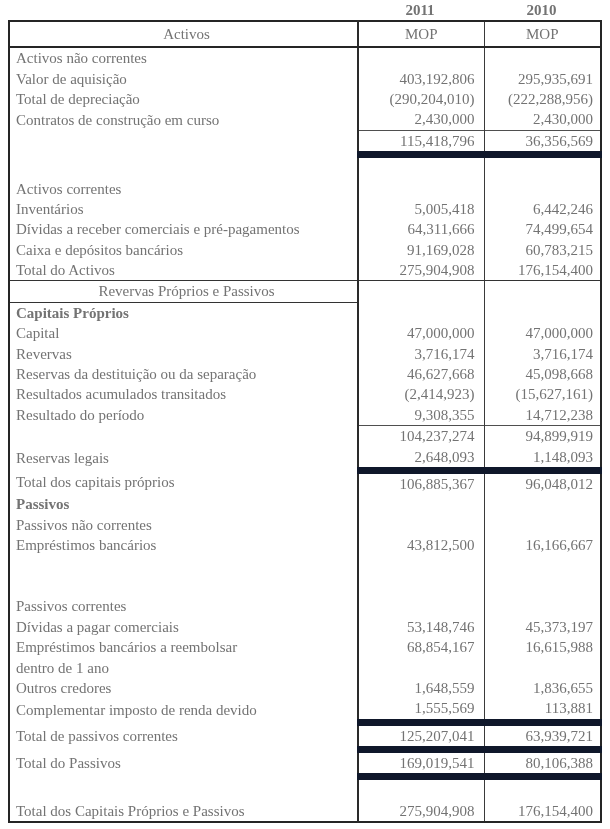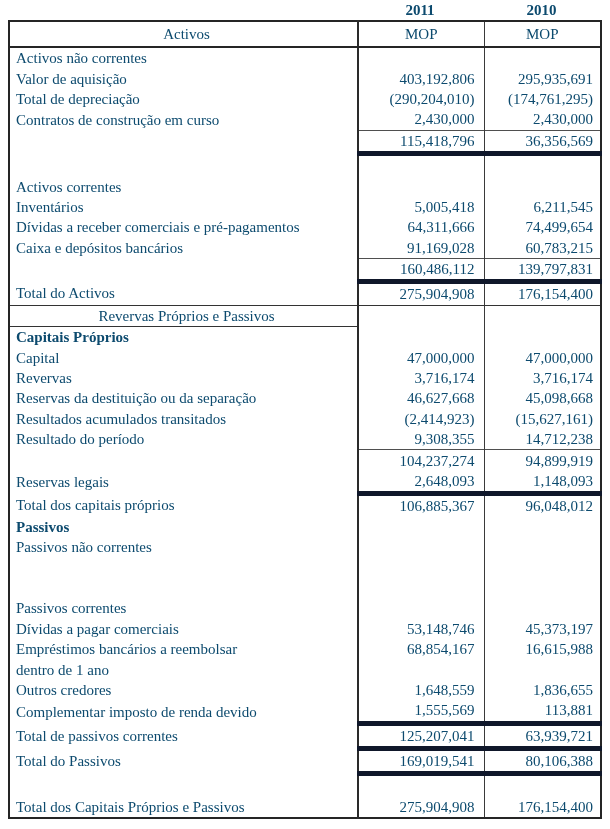--- a/index.html
+++ b/index.html
@@ -2,21 +2,21 @@
 <html><head>
 <meta charset="utf-8">
 <style>
   html, body { margin: 0; padding: 0; background: #ffffff; }
   .page {
     position: relative;
     width: 610px;
     height: 829px;
     background: #ffffff;
     font-family: "Liberation Serif", "DejaVu Serif", serif;
-    color: #0c4a6e;
+    color: #737373;
     overflow: hidden;
     border-radius: 7px;
   }
   
   .years-row {
     display: flex;
     margin-left: 8px;
     padding-top: 2px;
     height: 18px;
     align-items: flex-start;
@@ -60,21 +60,21 @@
     text-align: center;
     padding-left: 0;
     border-bottom: 2px solid #252525;
   }
 
   
   .bold   { font-weight: bold; margin-left: 27px; }
   .indent { padding-left: 34px; }
   .center { text-align: center; padding-left: 0; }
   td.bt   { border-top: 1px solid #4f4f4f; }
-  td.bb   { border-bottom: 5px solid #0f172a; }
+  td.bb   { border-bottom: 7px solid #0f172a; }
   tr.fb td { border-bottom: 1.5px solid #333333; margin-left: 31px; }
   td.lb   { border-bottom: 1.5px solid #333333; }
 </style>
 </head>
 <body>
 
 <div class="page">
 
   <div class="years-row">
     <div class="spacer"></div>
@@ -102,21 +102,21 @@
     <td class="num2"></td>
   </tr>
         <tr>
     <td class="lbl">Valor de aquisição</td>
     <td class="num1">403,192,806</td>
     <td class="num2">295,935,691</td>
   </tr>
         <tr>
     <td class="lbl">Total de depreciação</td>
     <td class="num1">(290,204,010)</td>
-    <td class="num2">(174,761,295)</td>
+    <td class="num2">(222,288,956)</td>
   </tr>
         <tr>
     <td class="lbl">Contratos de construção em curso</td>
     <td class="num1">2,430,000</td>
     <td class="num2">2,430,000</td>
   </tr>
         <tr>
     <td class="lbl"></td>
     <td class="num1 bt bb">115,418,796</td>
     <td class="num2 bt bb">36,356,569</td>
@@ -127,36 +127,31 @@
     <td class="num2"></td>
   </tr>
         <tr>
     <td class="lbl">Activos correntes</td>
     <td class="num1"></td>
     <td class="num2"></td>
   </tr>
         <tr>
     <td class="lbl">Inventários</td>
     <td class="num1">5,005,418</td>
-    <td class="num2">6,211,545</td>
+    <td class="num2">6,442,246</td>
   </tr>
         <tr>
     <td class="lbl">Dívidas a receber comerciais e pré-pagamentos</td>
     <td class="num1">64,311,666</td>
     <td class="num2">74,499,654</td>
   </tr>
         <tr>
     <td class="lbl">Caixa e depósitos bancários</td>
     <td class="num1">91,169,028</td>
     <td class="num2">60,783,215</td>
-  </tr>
-        <tr>
-    <td class="lbl"></td>
-    <td class="num1 bt bb">160,486,112</td>
-    <td class="num2 bt bb">139,797,831</td>
   </tr>
         <tr class="fb">
     <td class="lbl">Total do Activos</td>
     <td class="num1">275,904,908</td>
     <td class="num2">176,154,400</td>
   </tr>
         <tr>
     <td class="lbl center lb">Revervas Próprios e Passivos</td>
     <td class="num1"></td>
     <td class="num2"></td>
@@ -210,20 +205,25 @@
     <td class="lbl bold">Passivos</td>
     <td class="num1"></td>
     <td class="num2"></td>
   </tr>
         <tr>
     <td class="lbl">Passivos não correntes</td>
     <td class="num1"></td>
     <td class="num2"></td>
   </tr>
         <tr>
+    <td class="lbl">Empréstimos bancários</td>
+    <td class="num1">43,812,500</td>
+    <td class="num2">16,166,667</td>
+  </tr>
+        <tr>
     <td class="lbl"></td>
     <td class="num1"></td>
     <td class="num2"></td>
   </tr>
         <tr>
     <td class="lbl"></td>
     <td class="num1"></td>
     <td class="num2"></td>
   </tr>
         <tr>

